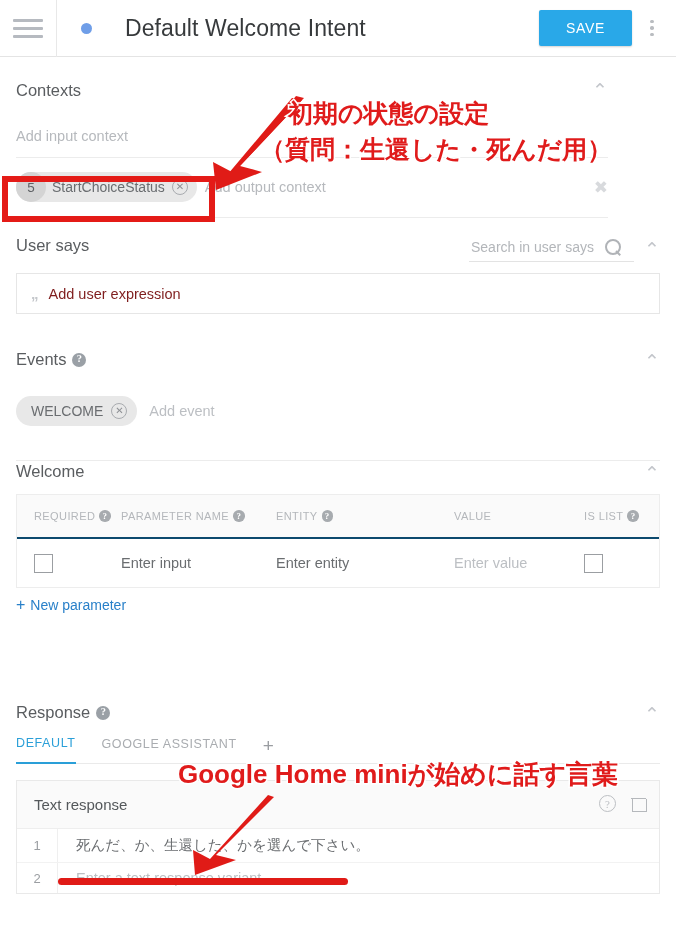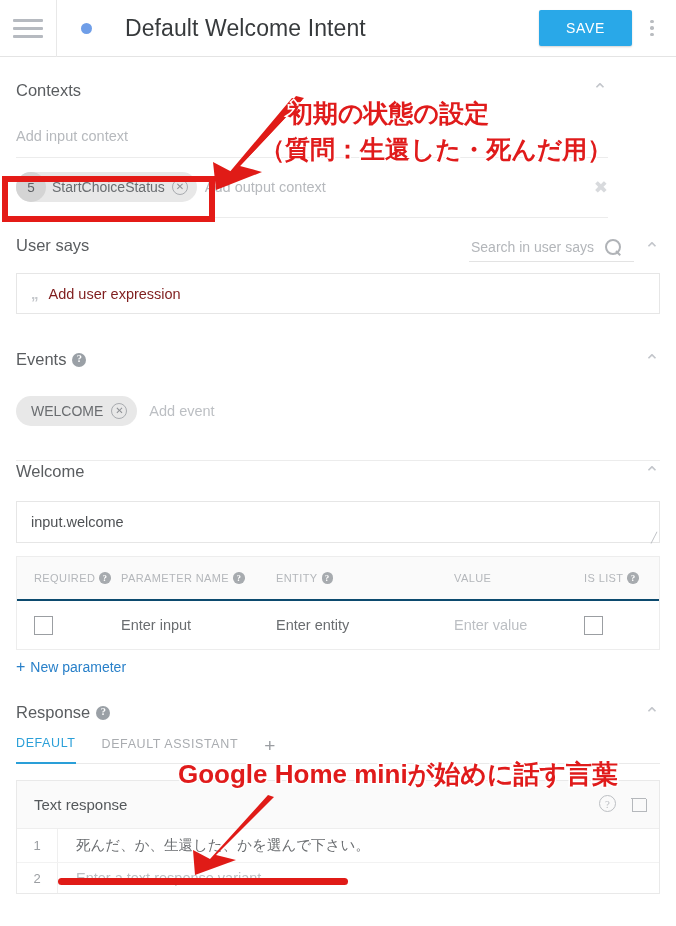--- a/index.html
+++ b/index.html
@@ -243,24 +243,20 @@
       </span>
       <span class="ev-add">Add event</span>
     </div>
   </div>
 
   <div id="action-section">
     <div class="ac-head">
       <div class="section-title">Welcome</div>
       <span class="chevron chev-up"></span>
     </div>
-    <div class="ac-input">
-      <span>input.welcome</span>
-      <span class="resize-grip"></span>
-    </div>
 
     <div class="param-table">
       <div class="param-thead">
         <div class="c-req">
           <span>REQUIRED</span>
           <span class="help-icon">?</span>
         </div>
         <div class="c-pname">
           <span>PARAMETER NAME</span>
           <span class="help-icon">?</span>
@@ -299,21 +295,21 @@
   <div id="response-section">
     <div class="rs-head">
       <div class="section-title">
         <span>Response</span>
         <span class="help-icon">?</span>
       </div>
       <span class="chevron chev-up"></span>
     </div>
     <div class="rs-tabs">
       <div class="rs-tab active">DEFAULT</div>
-      <div class="rs-tab inactive">DEFAULT ASSISTANT</div>
+      <div class="rs-tab inactive">GOOGLE ASSISTANT</div>
       <div class="rs-tab-plus">+</div>
     </div>
     <div class="resp-card">
       <div class="resp-card-head">
         <span>Text response</span>
         <span class="resp-actions">
           <span class="icon-help-o">?</span>
           <span class="trash"></span>
         </span>
       </div>

